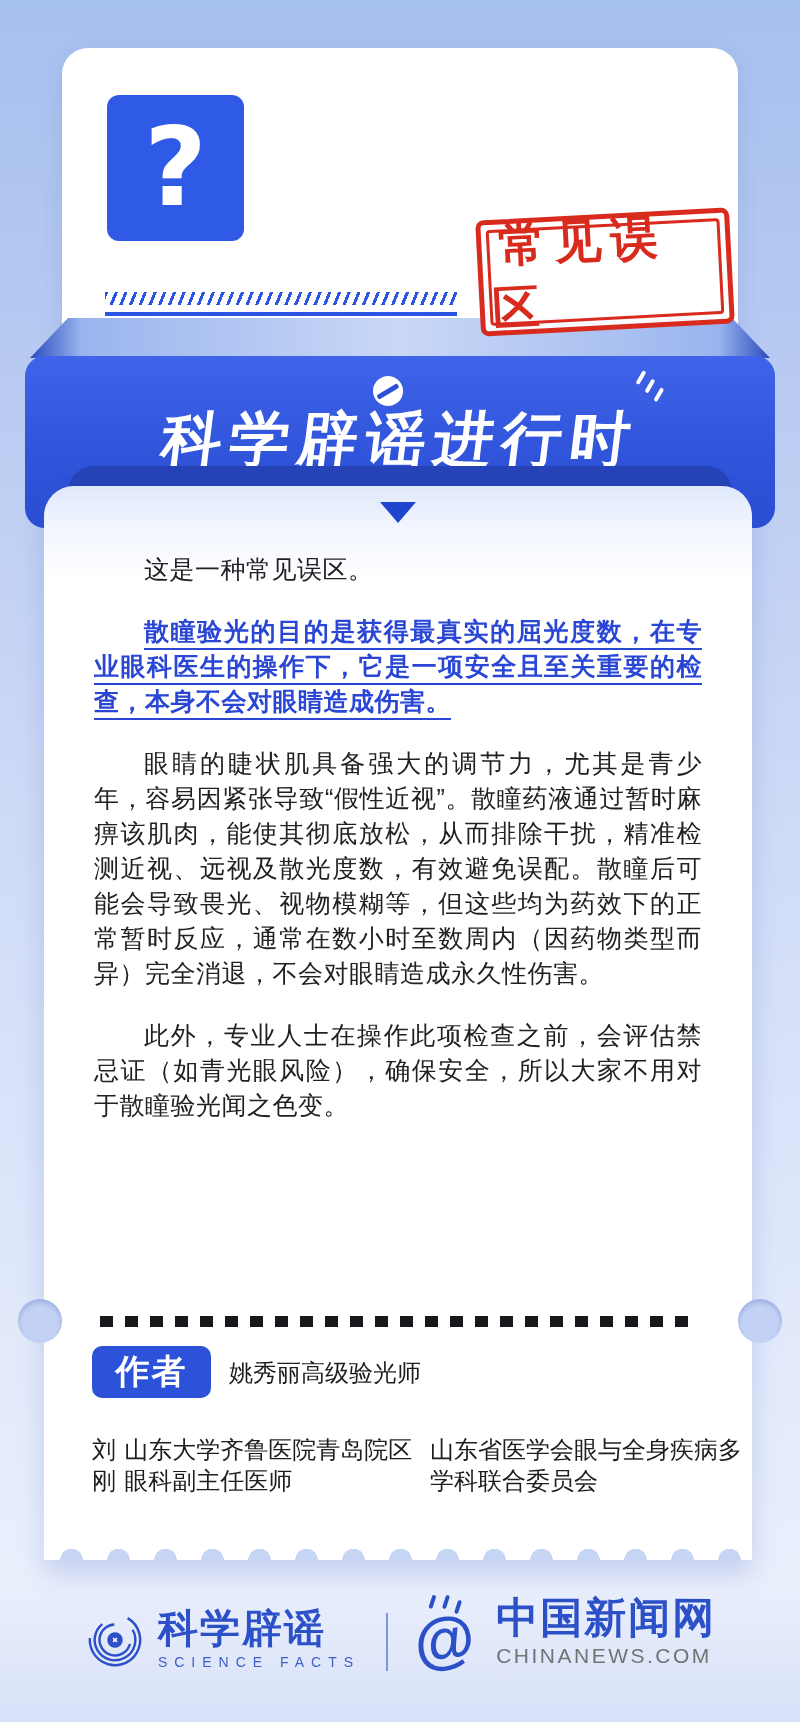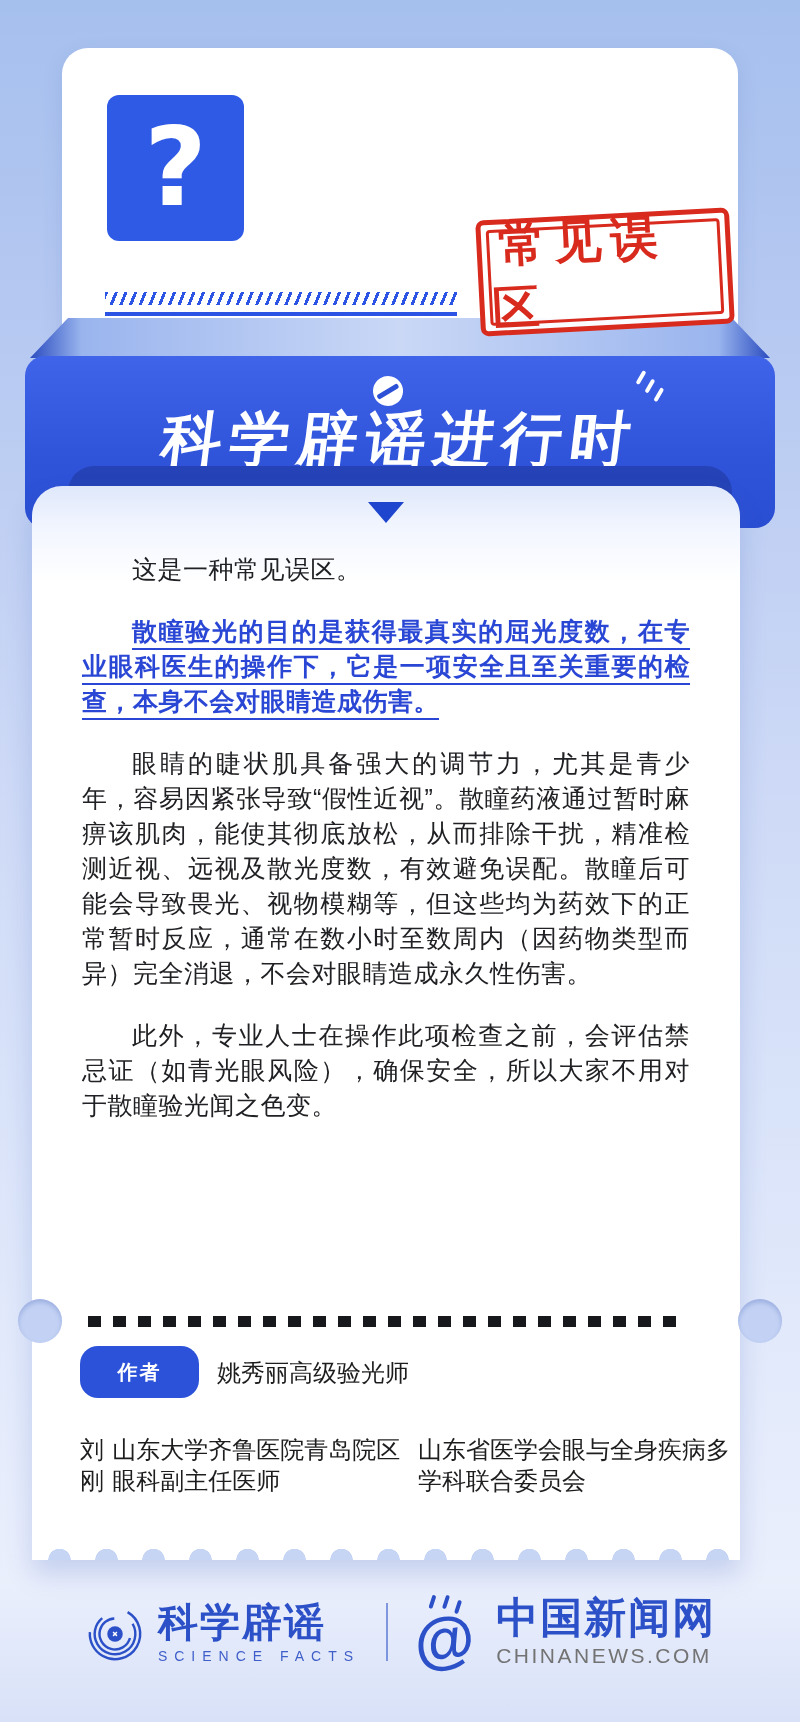--- a/index.html
+++ b/index.html
@@ -79,21 +79,21 @@
     position:absolute;left:614px;top:14px;width:4px;height:15px;background:#fff;
     transform:rotate(30deg);border-radius:2px;
     box-shadow:12px 3px 0 0 #fff,24px 6px 0 0 #fff;
   }
   .dark-strip{
     left:68px;top:466px;width:664px;height:62px;border-radius:26px;background:#2543b6;z-index:6;
   }
 
   
   .content-card{
-    left:32px;top:486px;width:708px;height:1074px;z-index:7;
+    left:44px;top:486px;width:708px;height:1074px;z-index:7;
     border-radius:30px 30px 0 0;
     background:linear-gradient(180deg,#dfe8fb 0%,#f2f6fe 4%,#ffffff 9%);
     box-shadow:0 14px 26px rgba(70,100,190,.22);
   }
   .tri-down{
     position:absolute;left:50%;top:16px;transform:translateX(-50%);
     width:0;height:0;border-left:18px solid transparent;border-right:18px solid transparent;
     border-top:21px solid #1d45cd;
   }
   .article{
@@ -117,36 +117,36 @@
   }
   .notch.left{left:18px;top:1299px;}
   .notch.right{left:738px;top:1299px;}
 
   .credit-row{
     position:absolute;left:48px;display:flex;align-items:center;gap:18px;
   }
   .credit-row.author{top:860px;}
   .credit-row.reviewer{top:948px;}
   .credit-badge{
-    width:119px;height:52px;border-radius:18px;background:#2b52d8;flex:0 0 auto;
+    width:119px;height:52px;border-radius:10px;background:#2b52d8;flex:0 0 auto;
     display:flex;align-items:center;justify-content:center;
-    color:#fff;font-size:20px;font-weight:bold;letter-spacing:2px;
+    color:#fff;font-size:34px;font-weight:bold;letter-spacing:2px;
   }
   .credit-text{display:flex;flex-direction:row;justify-content:center;}
   .credit-text span{font-size:24px;line-height:31px;color:#1d1d1f;}
 
   .scallop{
     position:absolute;left:0;right:0;bottom:0;height:23px;
     background-image:radial-gradient(circle at 50% 100%,#c7d5f5 0 11px,transparent 11.5px);
     background-size:47px 23px;background-repeat:repeat-x;background-position:4px 0;
   }
 
   
   .footer{
-    left:0;top:1593px;width:100%;display:flex;align-items:center;justify-content:center;gap:26px;
+    left:0;top:1593px;width:100%;display:flex;align-items:flex-end;justify-content:center;gap:26px;
   }
   .logo-block{display:flex;align-items:center;gap:12px;color:#2b50c7;}
   .logo-col{display:flex;flex-direction:column;}
   .logo-main-cn{font-size:40px;font-weight:900;letter-spacing:2px;line-height:44px;color:#2b50c7;}
   .logo-sub{font-size:14px;letter-spacing:7px;color:#3f5ec9;margin-top:4px;}
   .logo-main-cn.news{font-size:42px;}
   .logo-sub.news{font-size:21px;letter-spacing:2.5px;color:#737373;}
   .footer-divider{width:2px;height:58px;background:#2b50c7;opacity:.55;}
   .at-wrap{position:relative;width:70px;height:78px;}
   .at-glyph{

